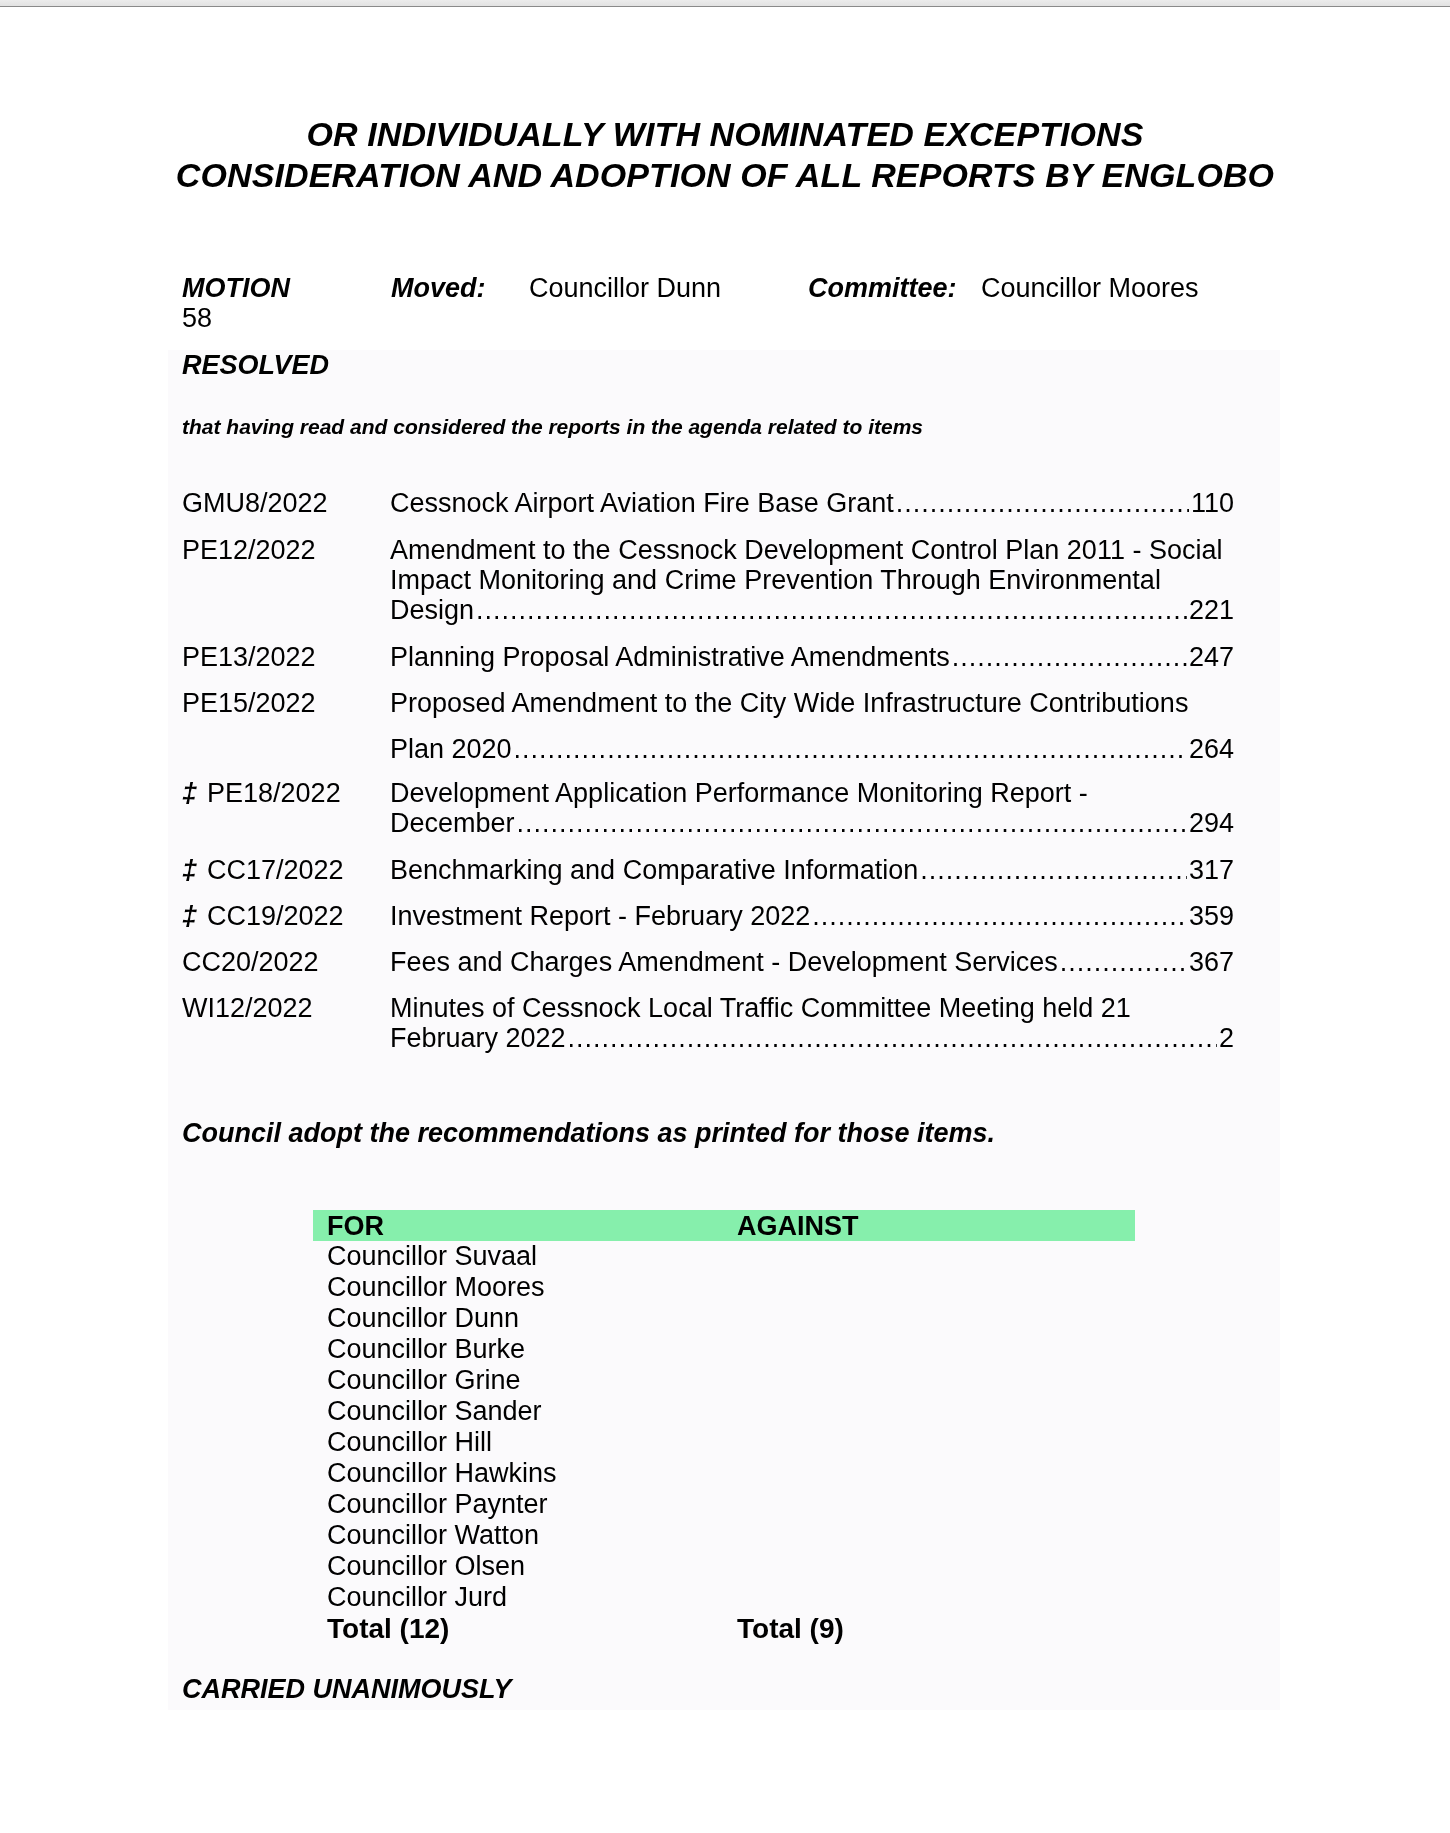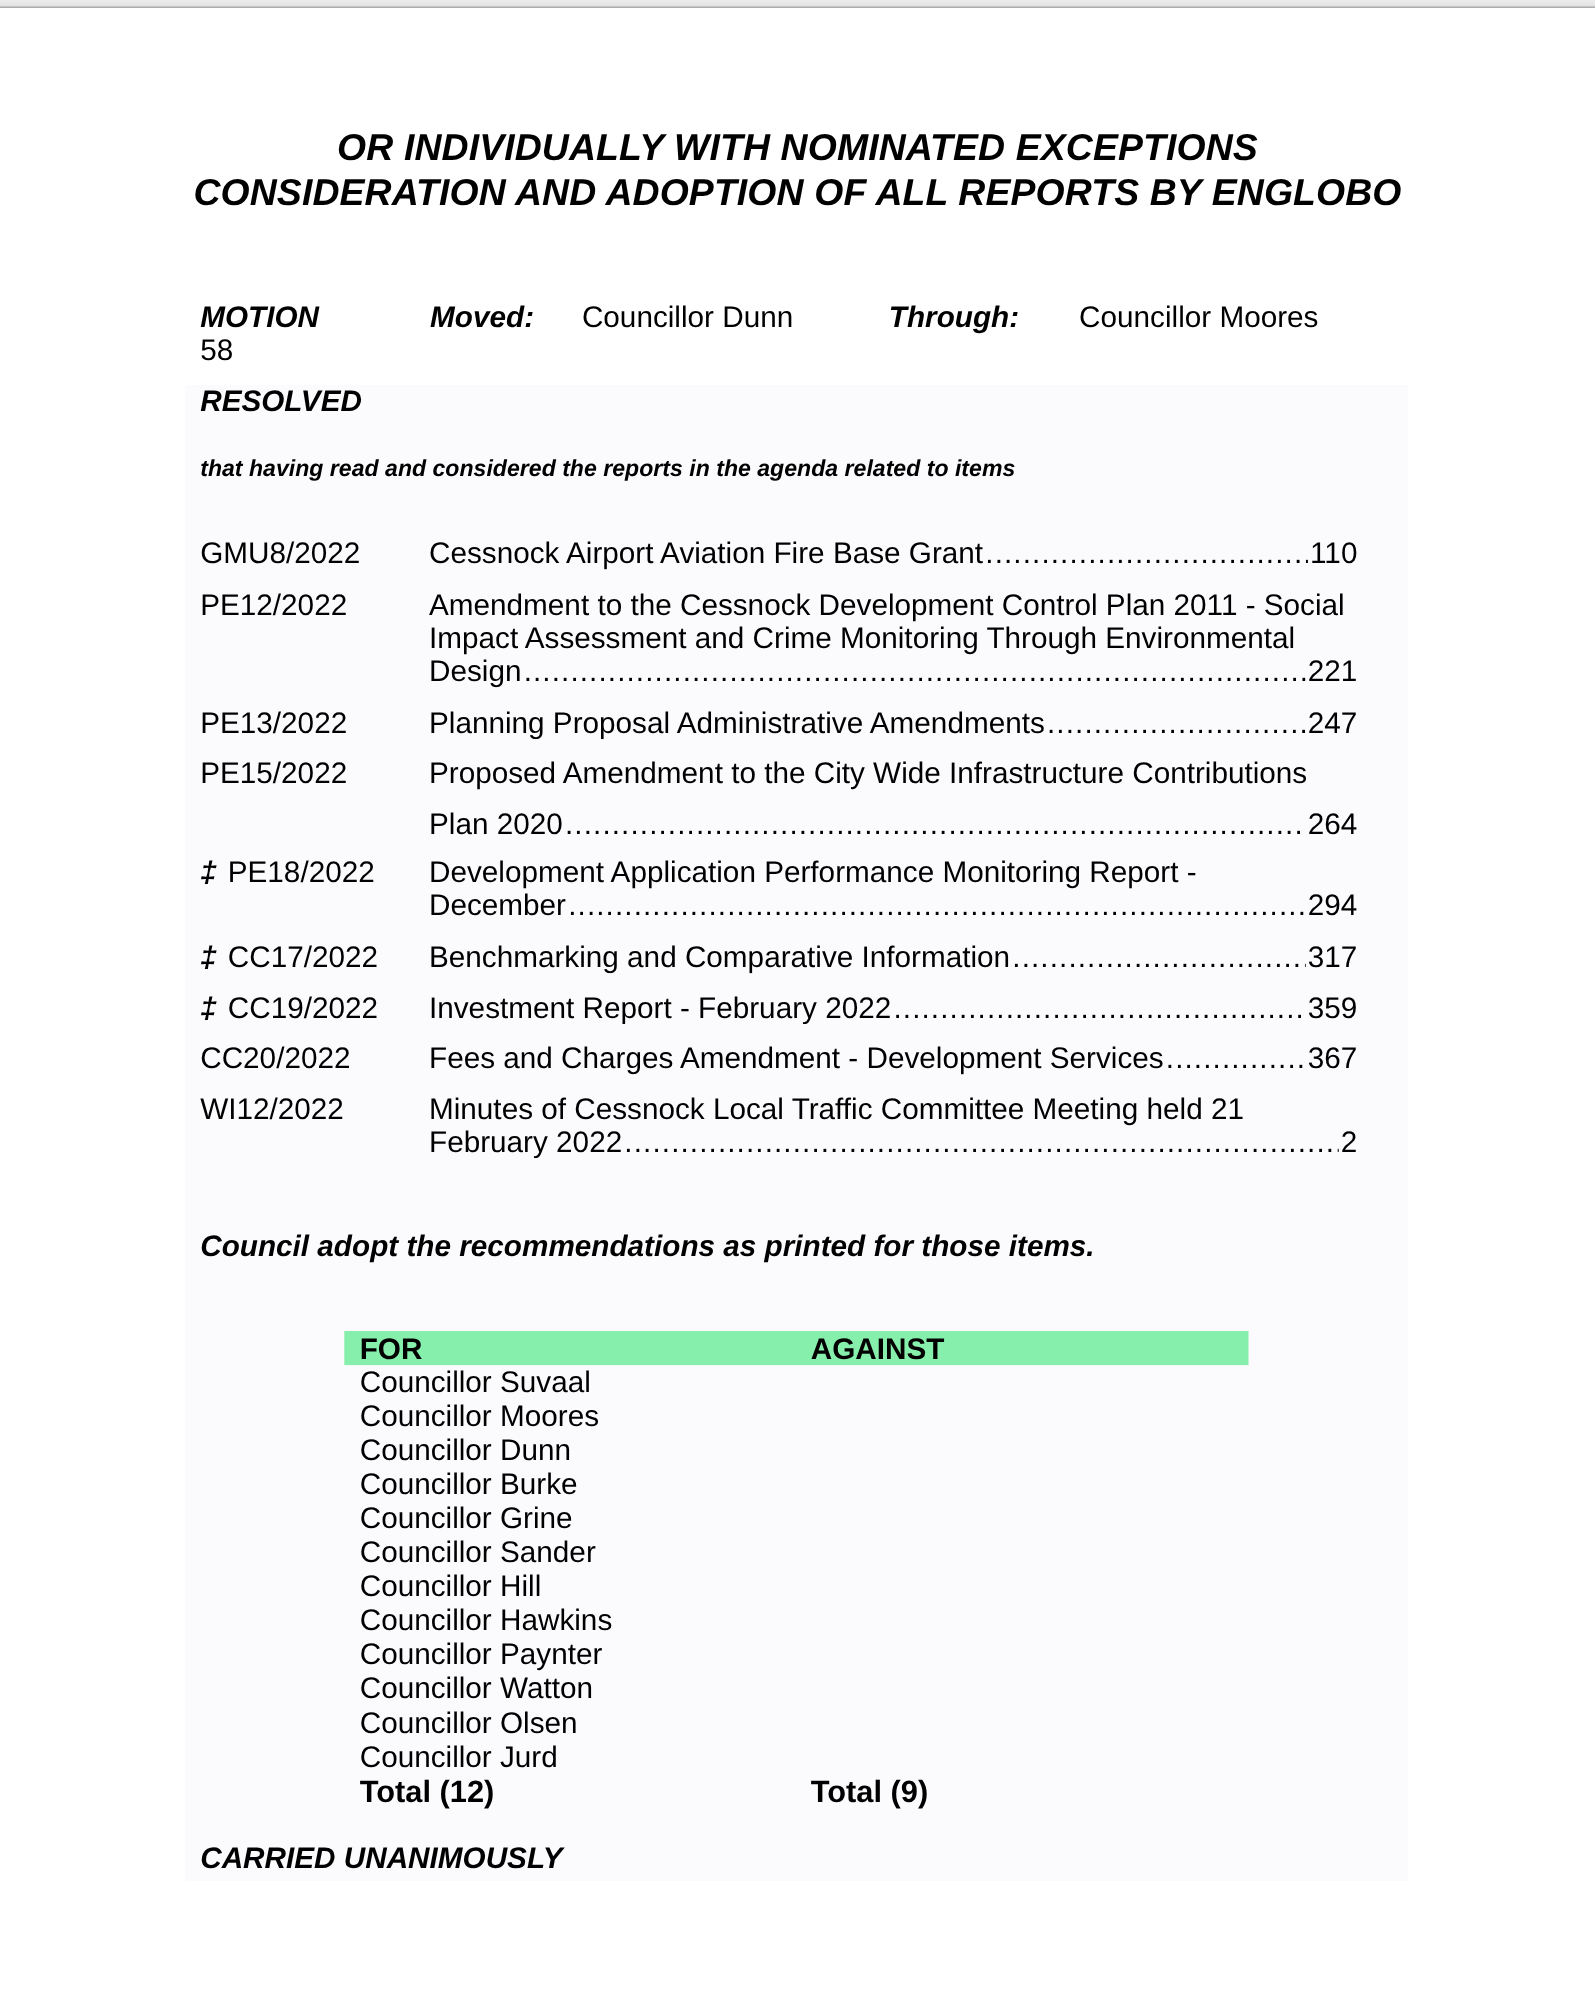--- a/index.html
+++ b/index.html
@@ -180,21 +180,21 @@
 <div class="title">
   <div>OR INDIVIDUALLY WITH NOMINATED EXCEPTIONS</div>
   <div>CONSIDERATION AND ADOPTION OF ALL REPORTS BY ENGLOBO</div>
 </div>
 
 <div class="motion-row">
   <span class="lbl" style="left:0;top:0;">MOTION</span>
   <span class="val" style="left:0;top:30px;">58</span>
   <span class="lbl" style="left:209px;top:0;">Moved:</span>
   <span class="val" style="left:347px;top:0;">Councillor Dunn</span>
-  <span class="lbl" style="left:626px;top:0;">Through:</span>
+  <span class="lbl" style="left:626px;top:0;">Committee:</span>
   <span class="val" style="left:799px;top:0;">Councillor Moores</span>
 </div>
 
 <div class="shaded"></div>
 
 <div class="resolved">RESOLVED</div>
 <div class="intro">that having read and considered the reports in the agenda related to items</div>
 
 <div id="items-container">
     <div class="item" style="top: 488px;">
@@ -204,21 +204,21 @@
           <span class="txt">Cessnock Airport Aviation Fire Base Grant</span>
           <span class="dots"></span>
           <span class="page">110</span>
         </div>
       </div>
     </div>
     <div class="item" style="top: 535px;">
       <div class="code"><span>PE12/2022</span></div>
       <div class="desc">
         <div class="line" style="position: absolute; left: 0px; width: 100%; top: 0px;">Amendment to the Cessnock Development Control Plan 2011 - Social</div>
-        <div class="line" style="position: absolute; left: 0px; width: 100%; top: 30px;">Impact Assessment and Crime Monitoring Through Environmental</div>
+        <div class="line" style="position: absolute; left: 0px; width: 100%; top: 30px;">Impact Monitoring and Crime Prevention Through Environmental</div>
         <div class="leader" style="position: absolute; left: 0px; width: 100%; top: 60px;">
           <span class="txt">Design</span>
           <span class="dots"></span>
           <span class="page">221</span>
         </div>
       </div>
     </div>
     <div class="item" style="top: 642px;">
       <div class="code"><span>PE13/2022</span></div>
       <div class="desc">

